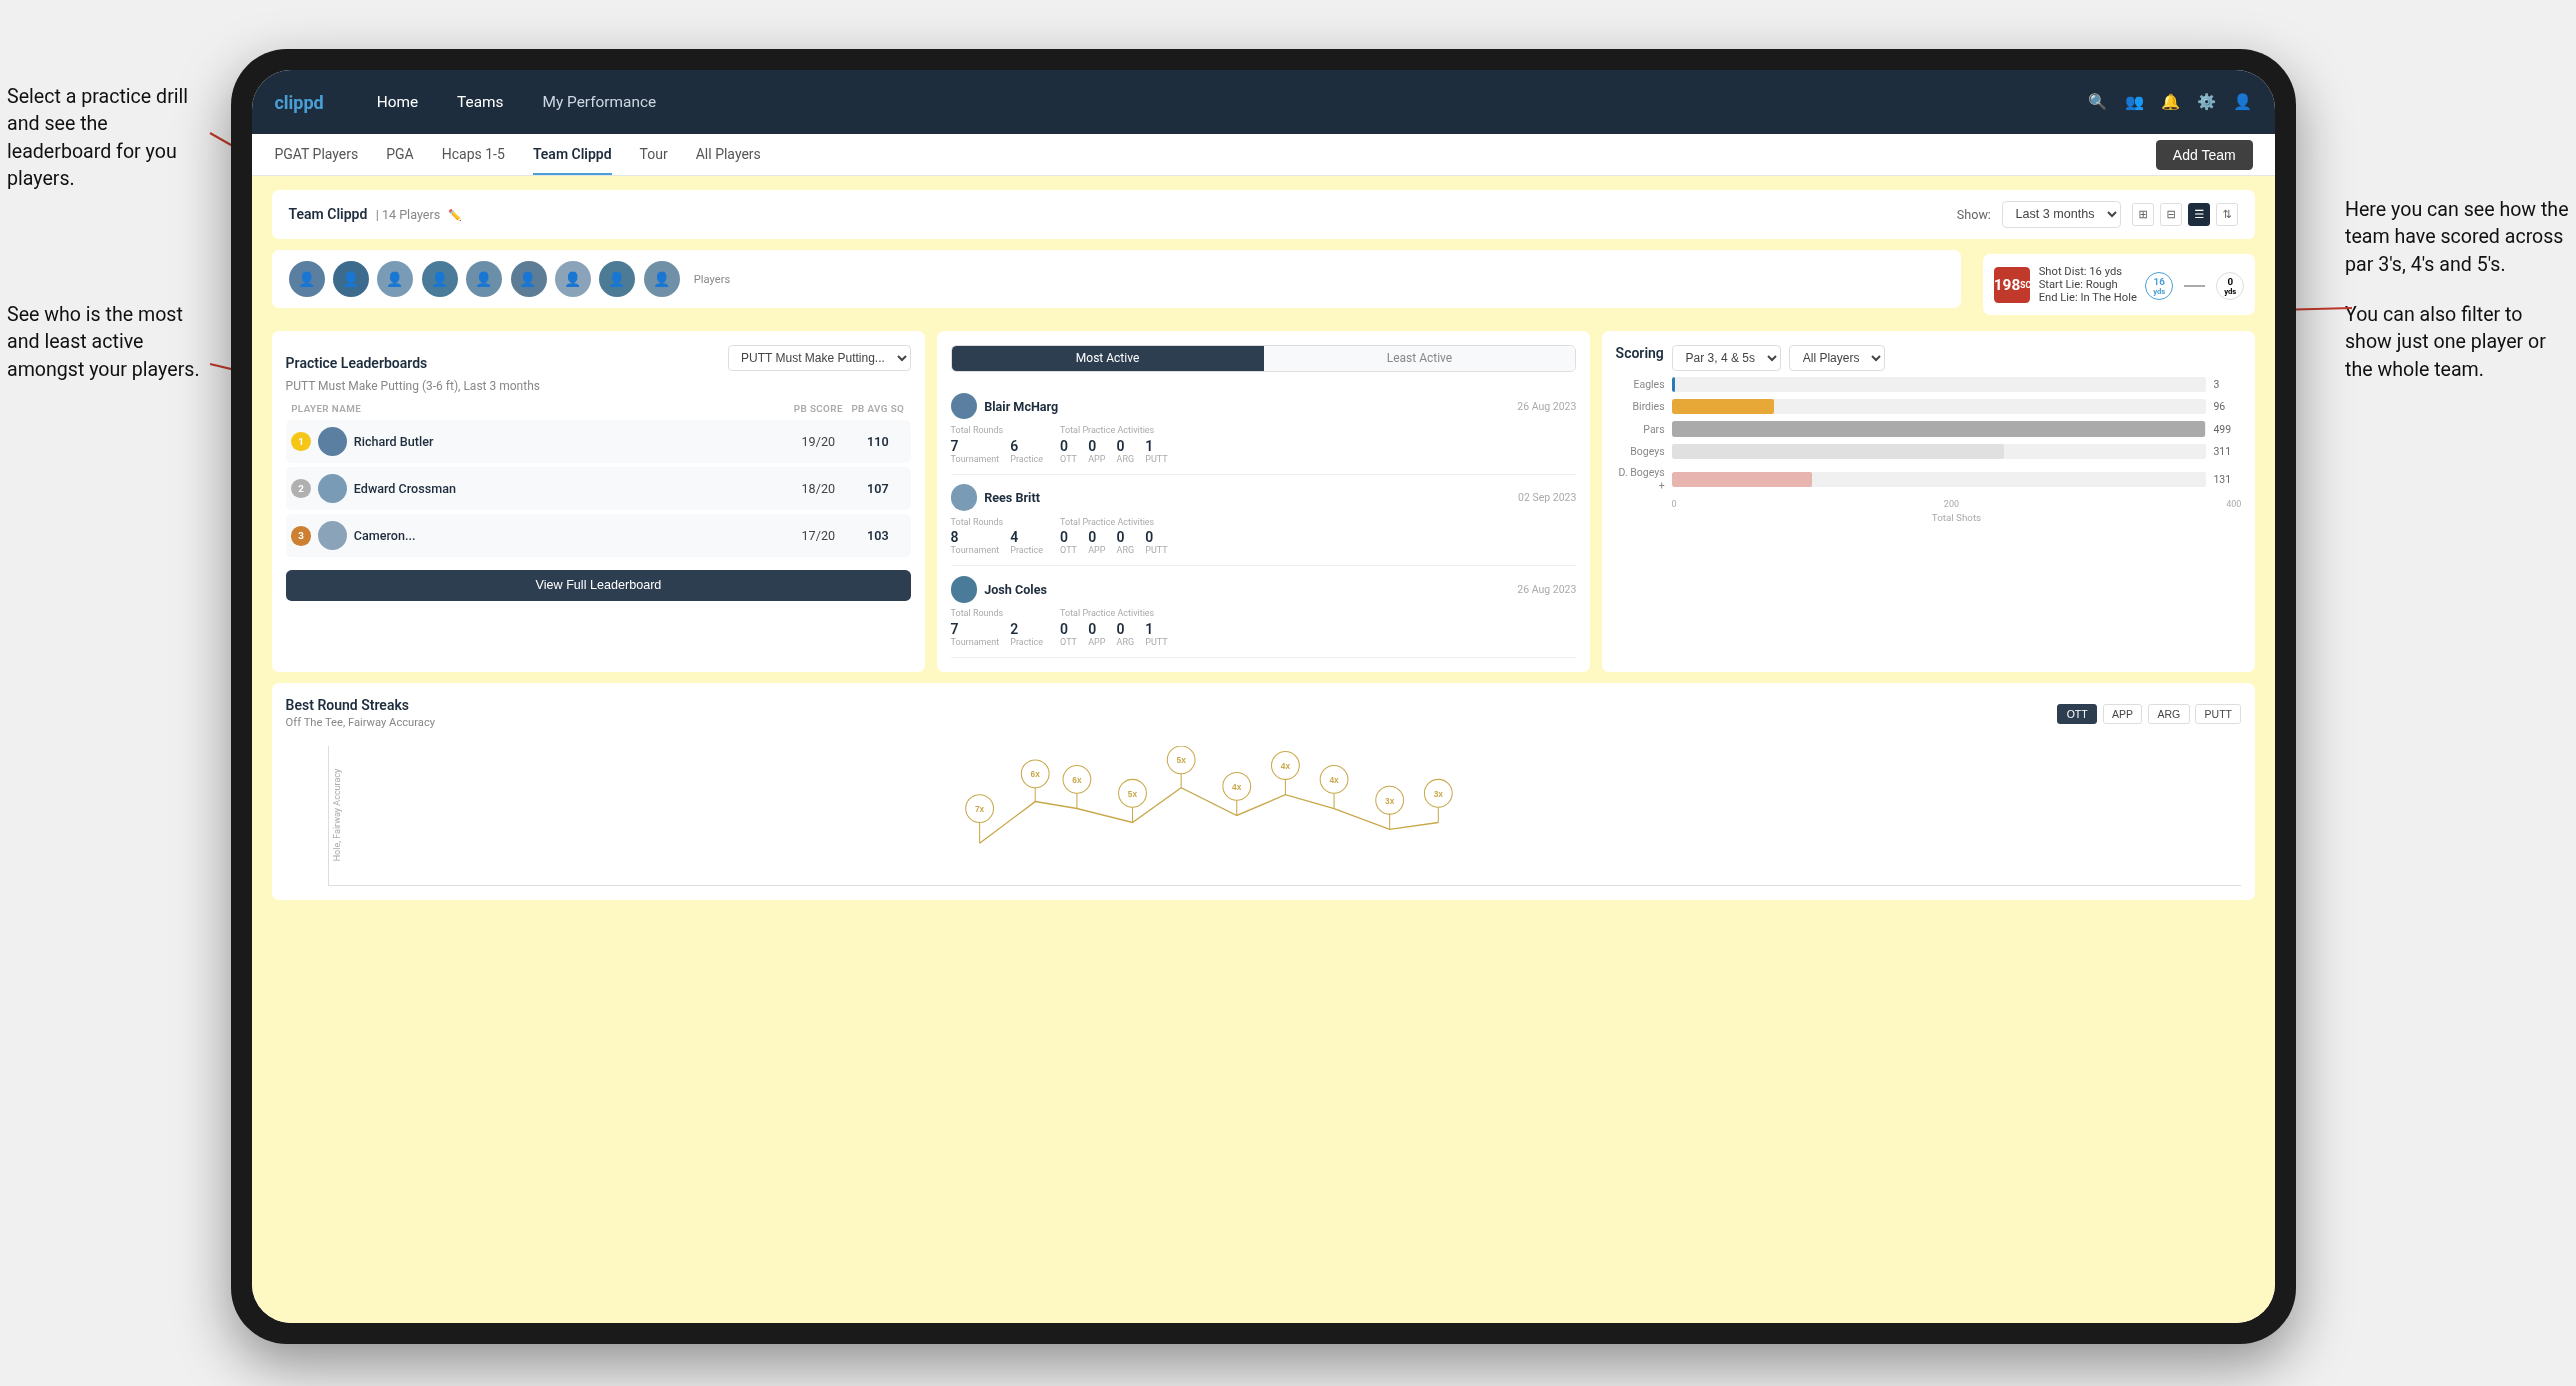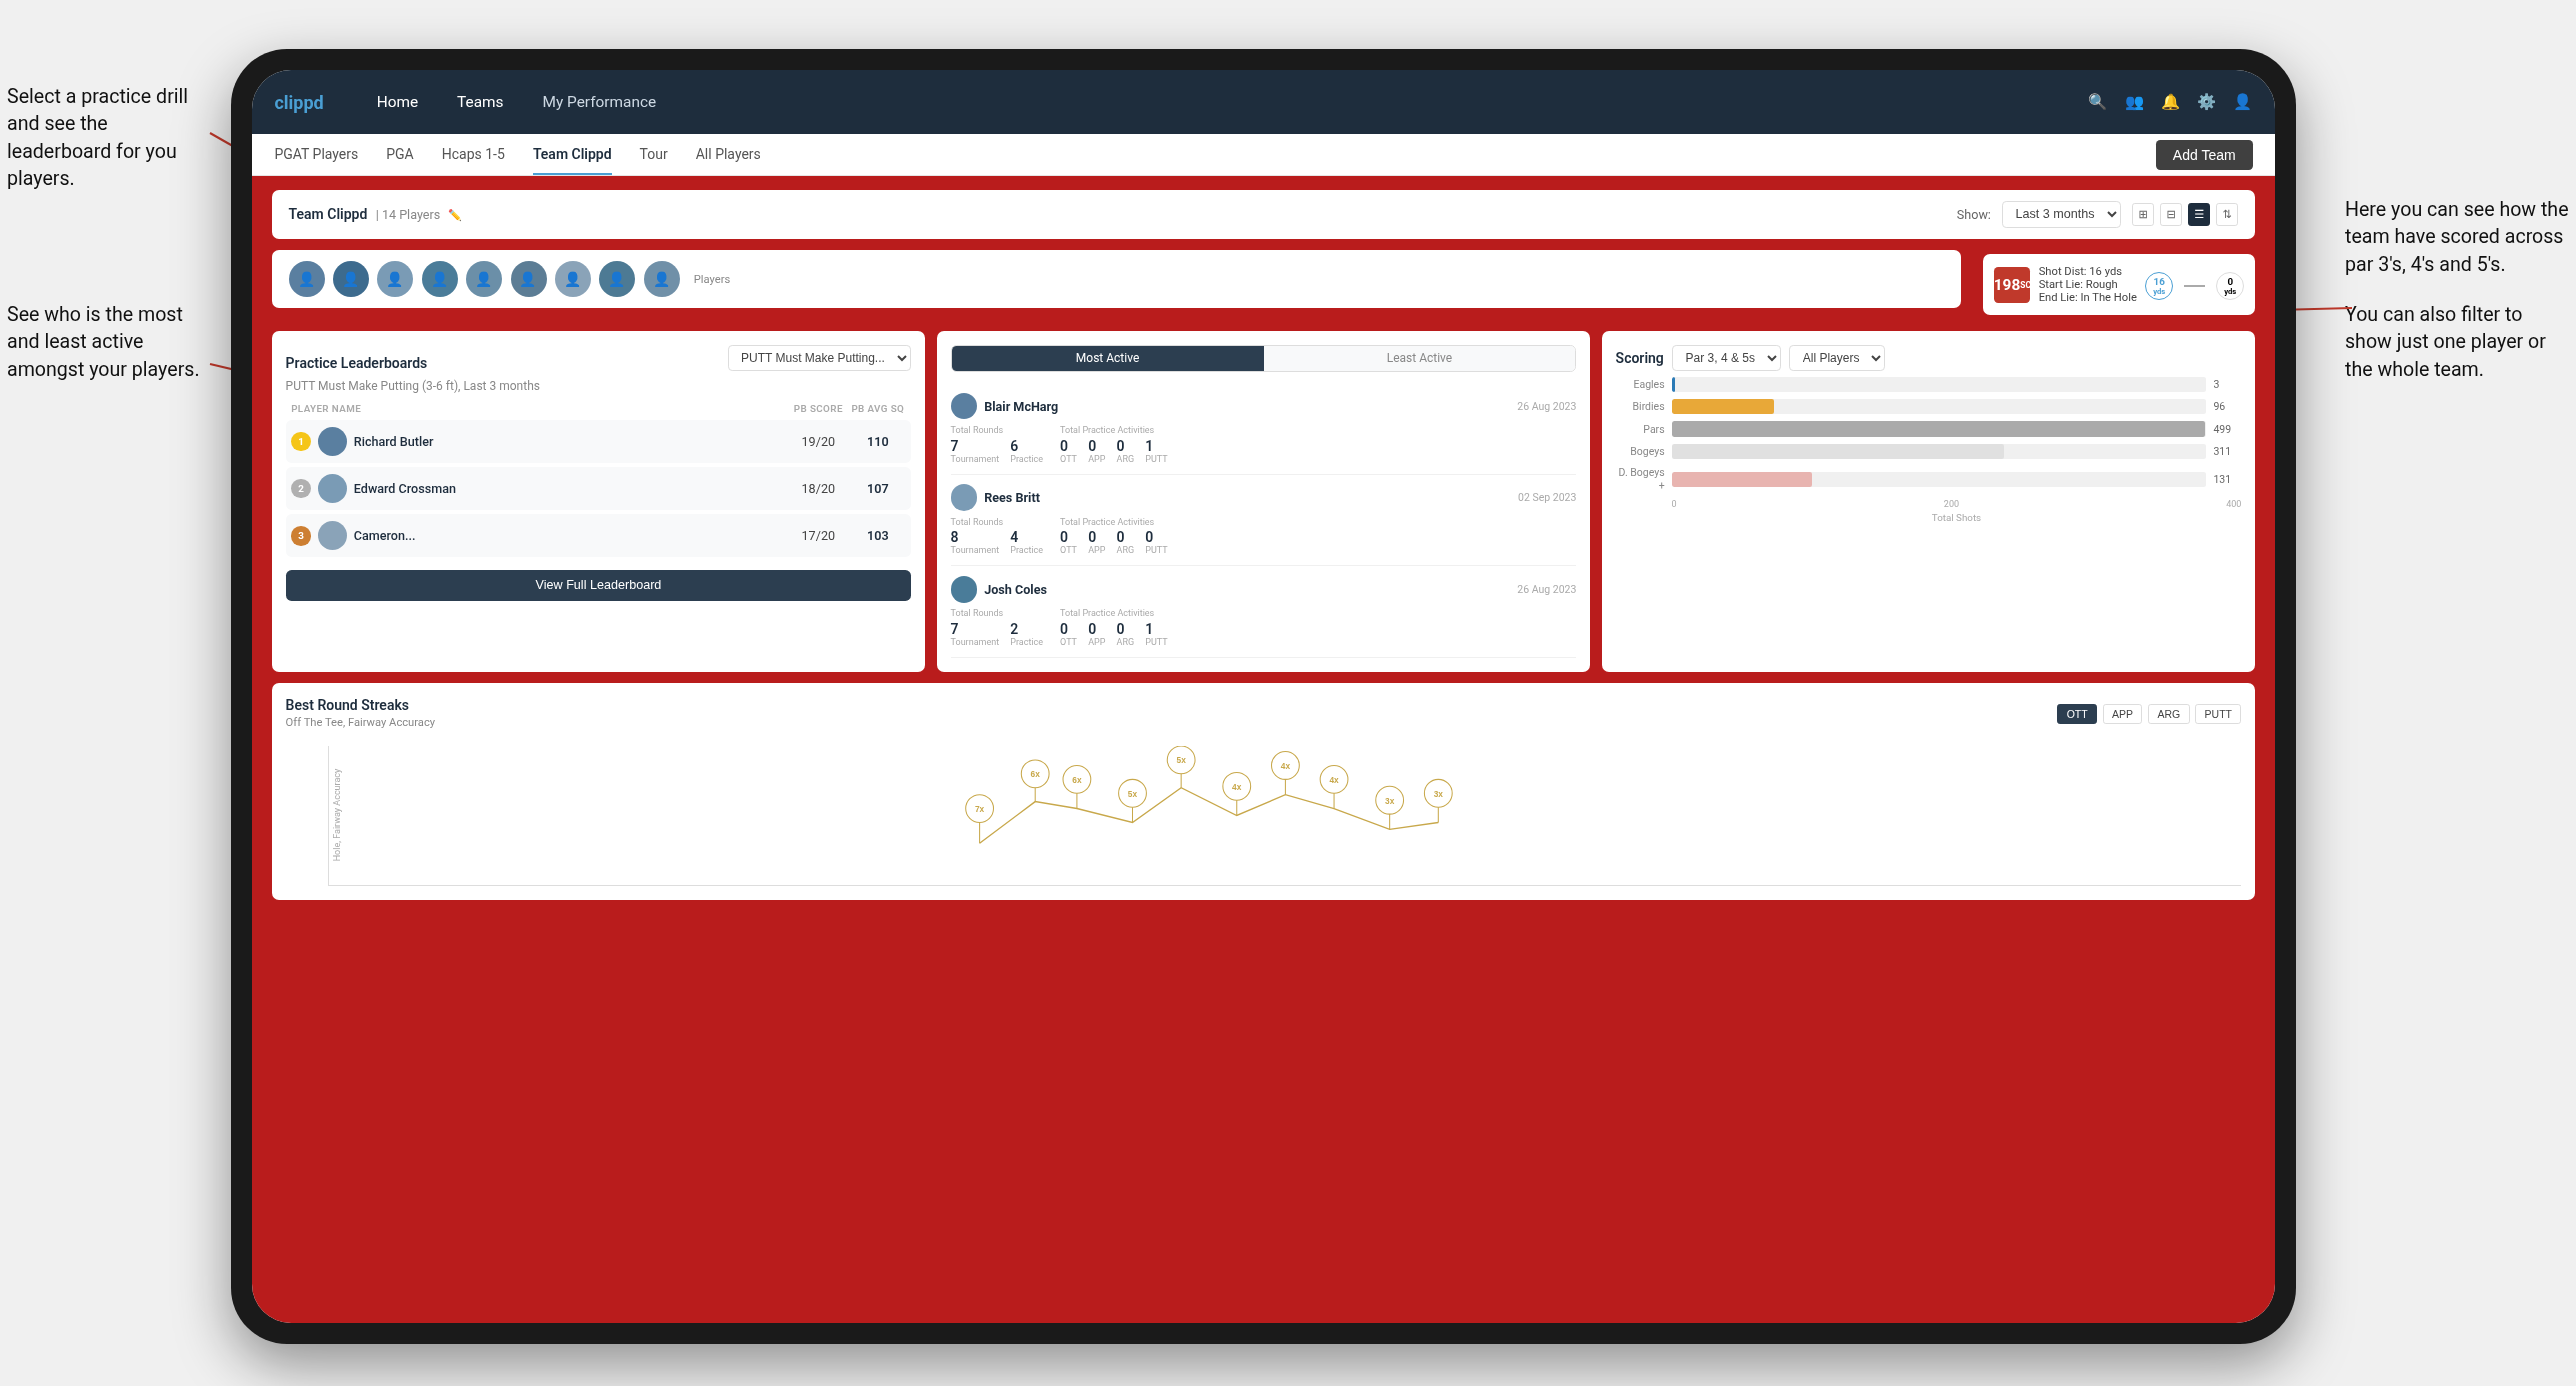--- a/index.html
+++ b/index.html
@@ -114,21 +114,21 @@
       color: #fff;
       border: none;
       padding: 7px 17px;
       border-radius: 4.2px;
       font-size: 14px;
       cursor: pointer;
     }
 
     
     .main-content {
-      background: #b91c1c;
+      background: #fef9c3;
       height: calc(100% - 92px);
       overflow-y: auto;
       padding: 14px 19.6px;
     }
 
     
     .team-header {
       background: #fff;
       border-radius: 7px;
       padding: 11.2px 17px;
@@ -438,21 +438,21 @@
     
     .scoring-card {
       background: #fff;
       border-radius: 7px;
       padding: 14px;
       flex: 1;
       min-width: 0;
     }
     .scoring-header {
       display: flex;
-      align-items: center;
+      align-items: flex-start;
       gap: 8.4px;
       margin-bottom: 3px;
     }
     .scoring-title { font-size: 14px; font-weight: 600; color: #1e2d3d; }
     .bar-chart { margin-top: 5.6px; }
     .bar-row {
       display: flex;
       align-items: center;
       margin-bottom: 7px;
       gap: 7px;

